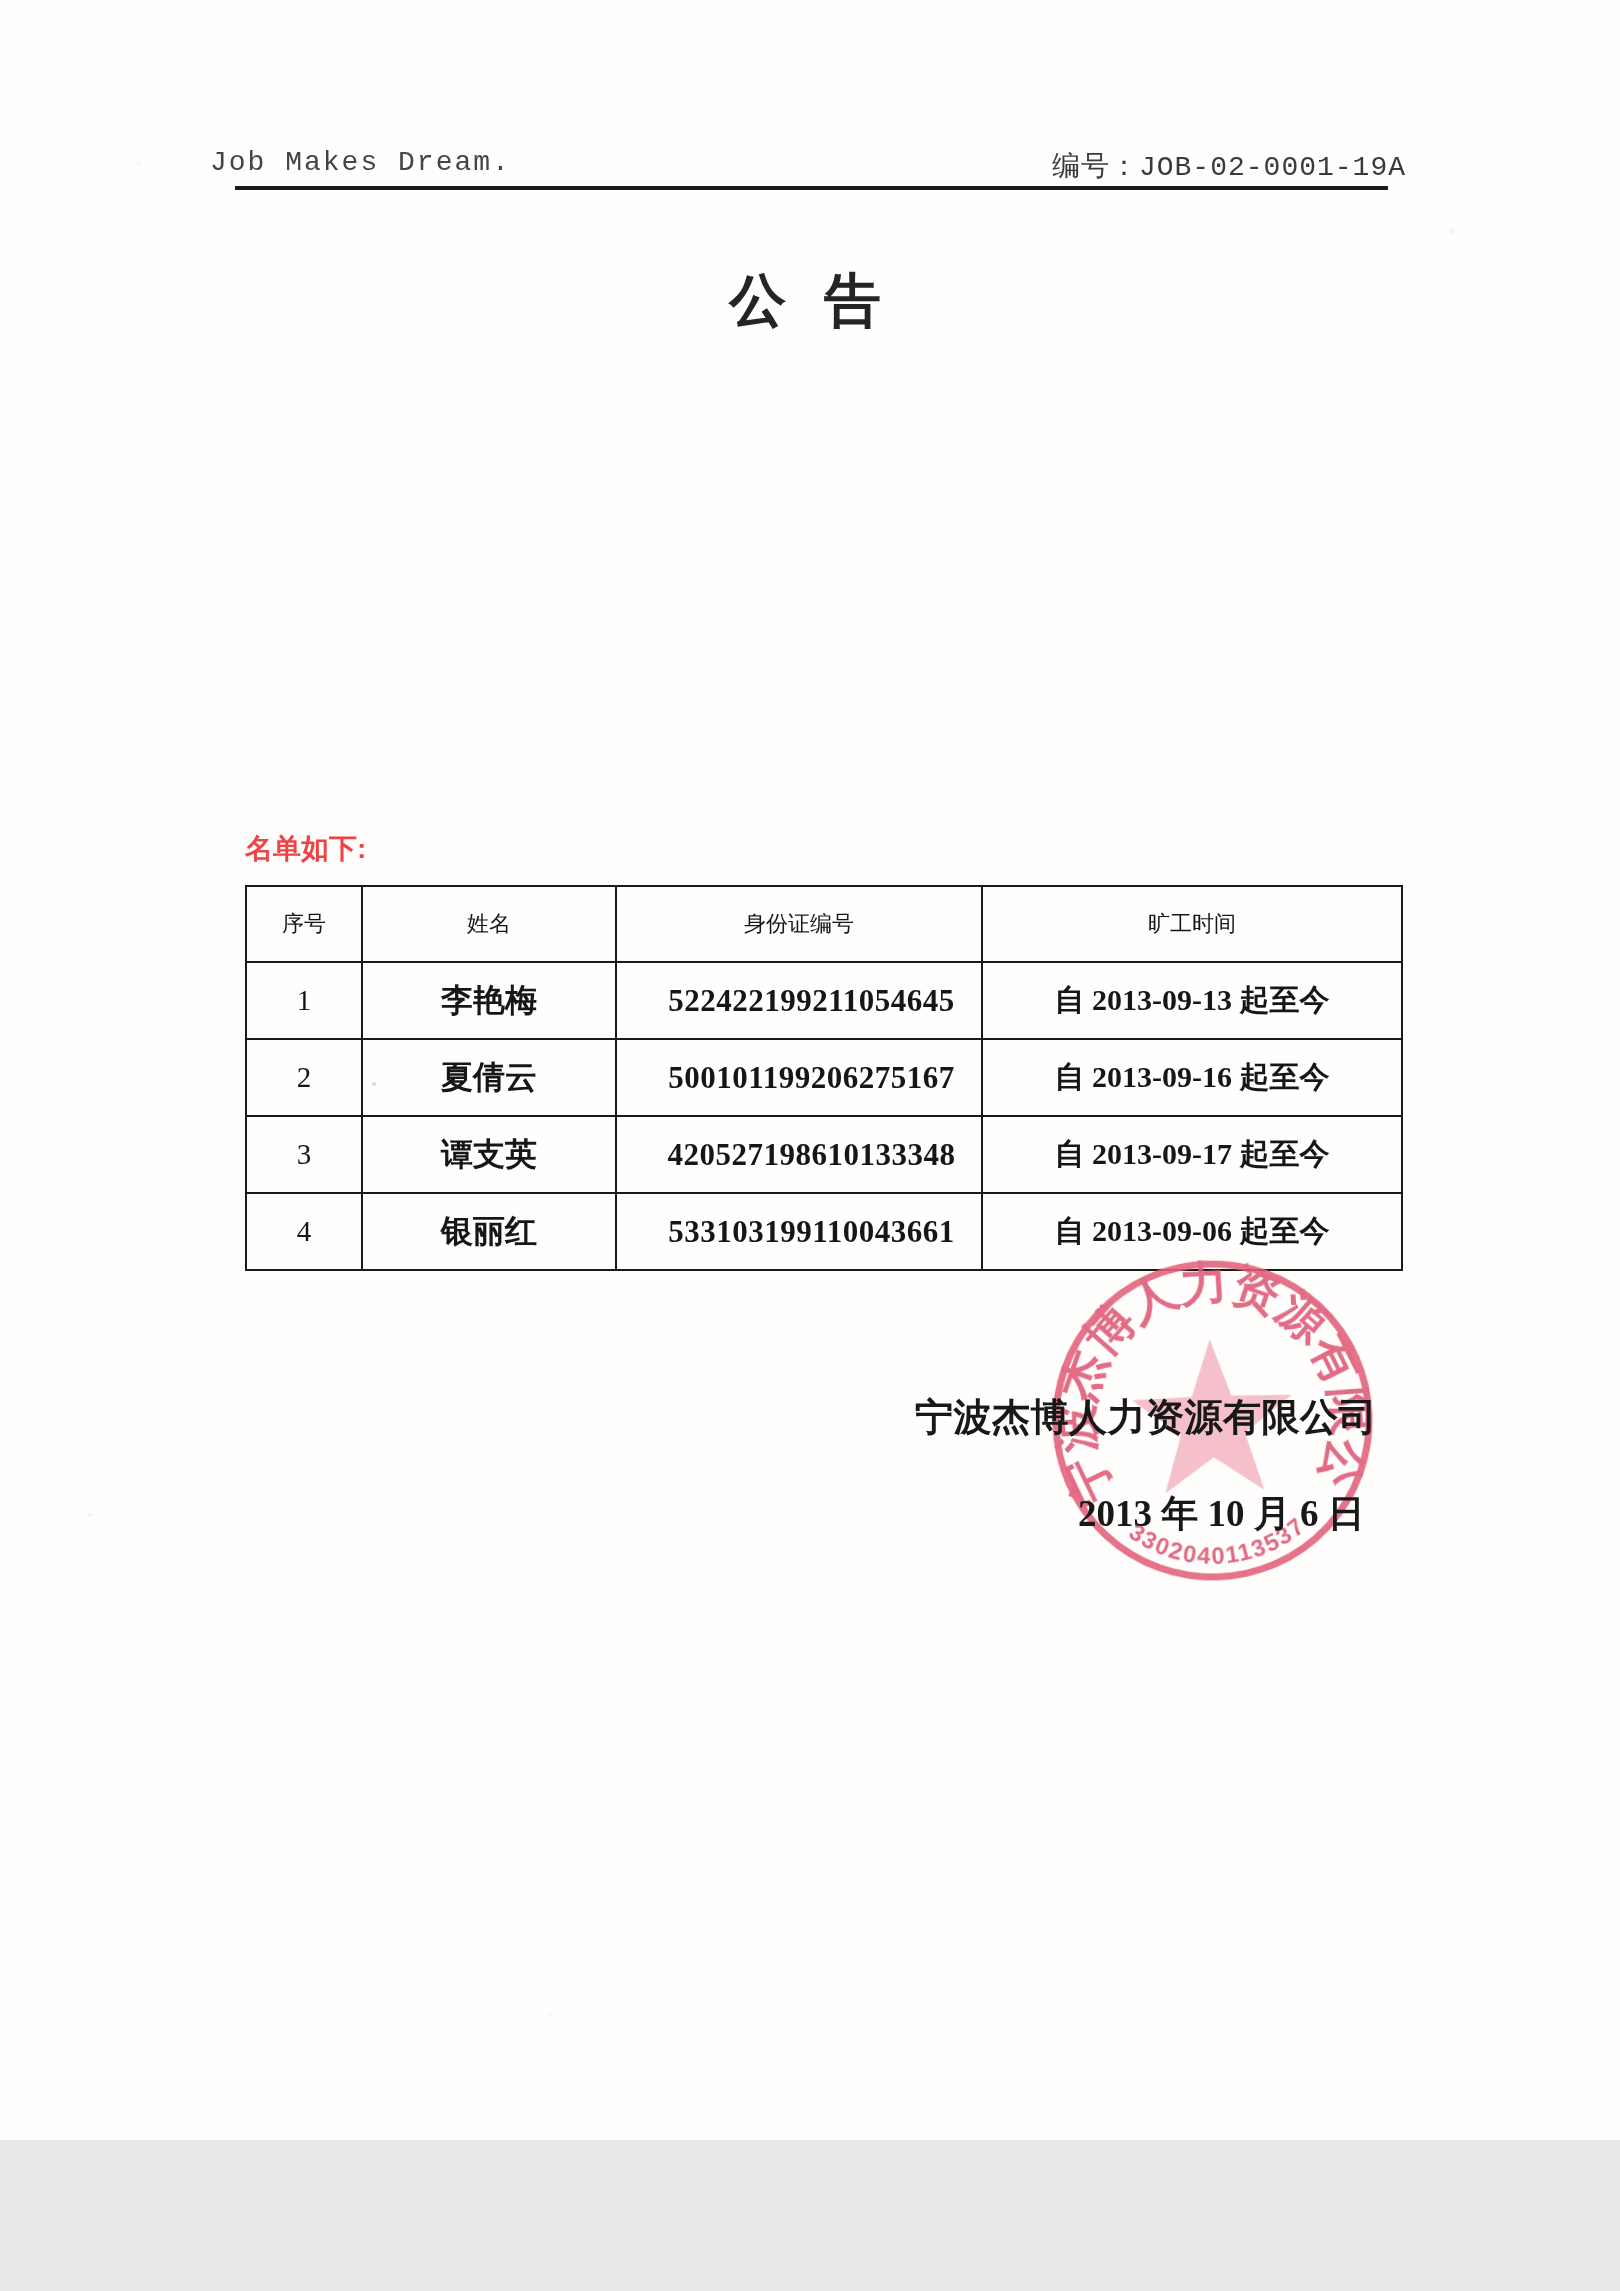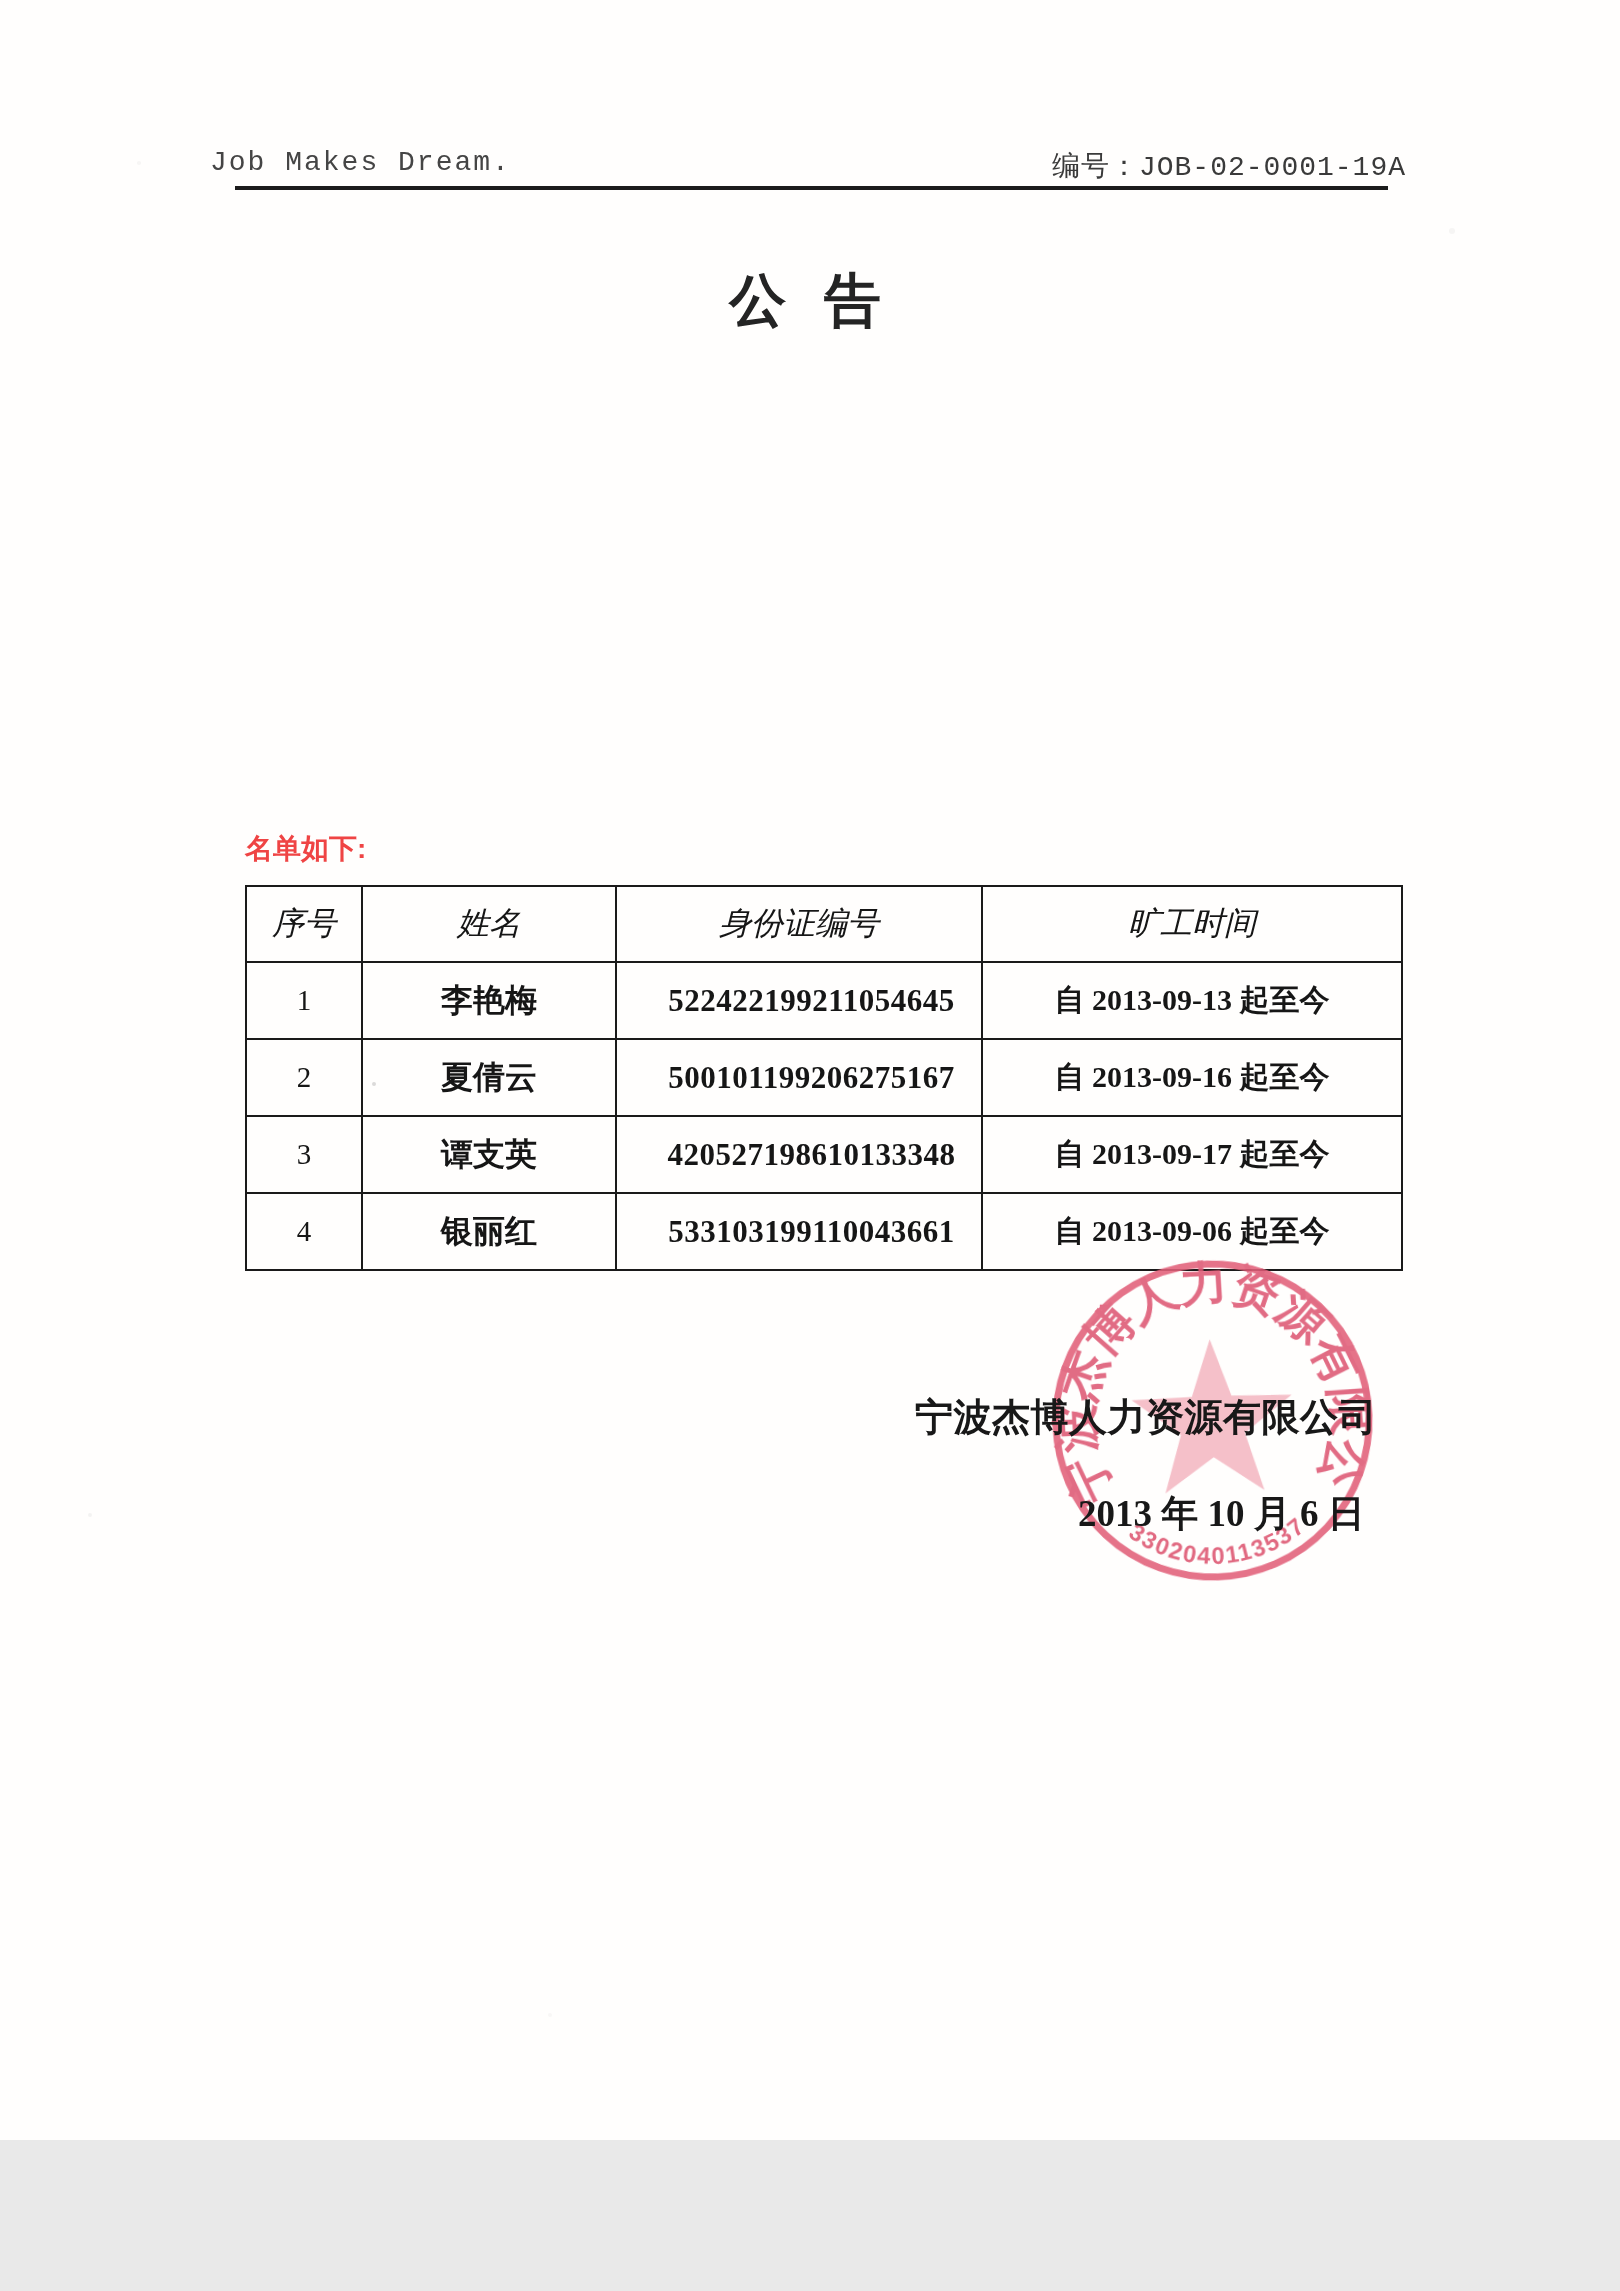--- a/index.html
+++ b/index.html
@@ -49,21 +49,21 @@
   .roster{
     position:absolute;left:245px;top:885px;
     border-collapse:collapse;table-layout:fixed;width:1155px;
     font-size:29px;color:#161616;
   }
   .roster th,.roster td{
     border:2px solid #1a1a1a;text-align:center;vertical-align:middle;
     padding:0;overflow:hidden;
   }
   .roster{border:2.9px solid #161616;}
-  .roster th{height:74px;font-weight:500;font-size:32px;font-style:italic;}
+  .roster th{height:74px;font-weight:500;font-size:22px;}
   .roster td{height:75px;}
   .roster td.c-no{font-size:29px;font-weight:500;}
   .roster td.c-name{font-size:32px;font-weight:700;}
   .roster td.c-id{font-size:31px;font-weight:600;letter-spacing:0.5px;padding-left:25px;}
   .roster td.c-period{font-size:30px;font-weight:700;}
   
   .sig-company{
     position:absolute;left:915px;top:1392px;z-index:3;
     font-size:38px;font-weight:600;color:#181818;letter-spacing:0.5px;
   }

